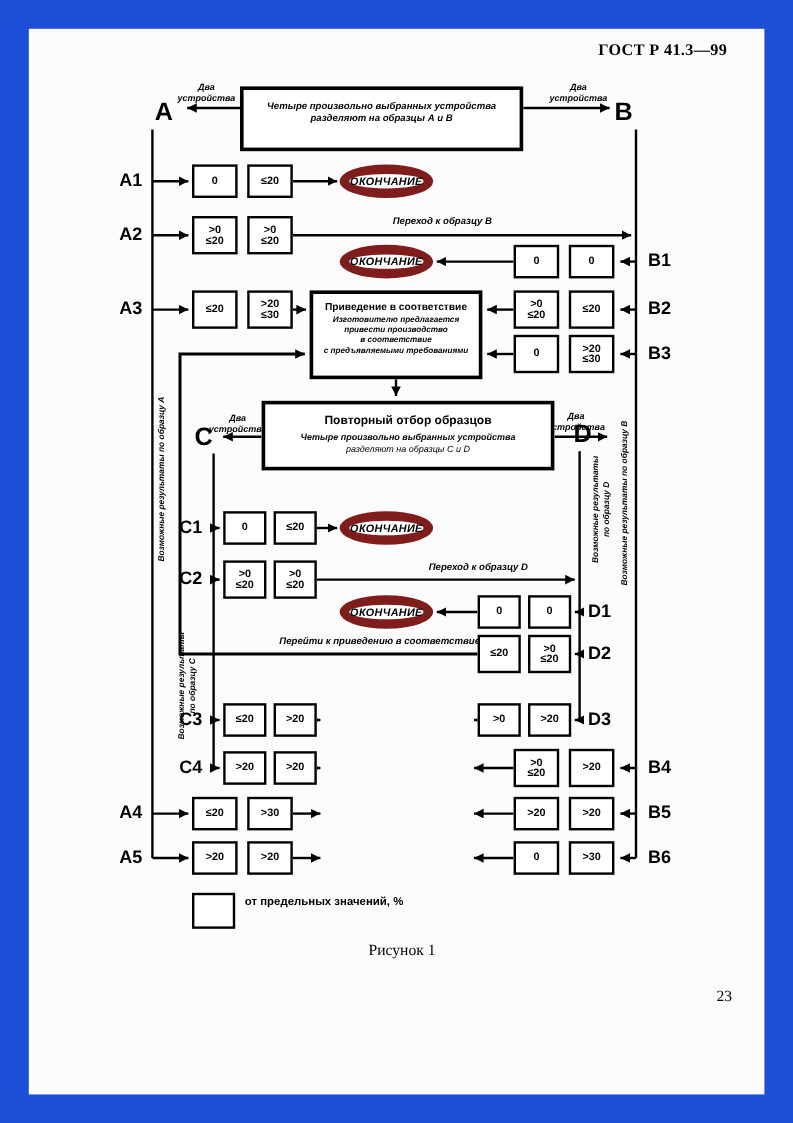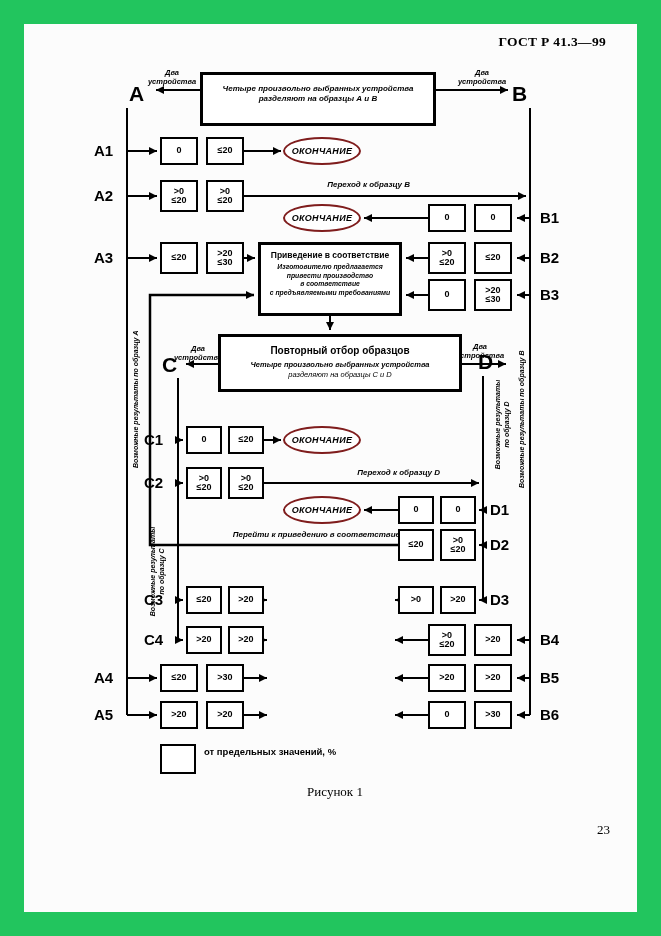--- a/index.html
+++ b/index.html
@@ -1,30 +1,30 @@
 <!DOCTYPE html>
 <html><head>
 <meta charset="utf-8">
 <style>
   html,body{margin:0;padding:0}
-  .stage{position:relative;width:661px;height:936px;background:#22c55e;font-family:"Liberation Sans",sans-serif;color:#000;overflow:hidden}
+  .stage{position:relative;width:661px;height:936px;background:#1d4ed8;font-family:"Liberation Sans",sans-serif;color:#000;overflow:hidden}
   .page{position:absolute;left:24px;top:24px;width:613px;height:888px;background:#fcfcfc}
   svg.wires{position:absolute;left:0;top:0}
   .abs{position:absolute}
   .hdr{position:absolute;left:400px;top:34px;width:206px;text-align:right;font-family:"Liberation Serif",serif;font-weight:bold;font-size:13.5px;letter-spacing:.3px}
   .bigbox{position:absolute;background:#fff;border:3px solid #000;text-align:center;box-sizing:border-box}
   .bigbox .bt{font-weight:bold}
   .it{font-style:italic}
   .vbox{position:absolute;width:38px;background:#fff;border:2px solid #000;box-sizing:border-box;display:flex;align-items:center;justify-content:center;text-align:center;font-weight:bold;font-size:9px;line-height:9.5px;white-space:pre-line}
   .narrow{width:36px}
   .h28{height:28px}.h32{height:32px}
-  .endcap{position:absolute;width:78px;height:28px;background:#fff;border:2px solid #7f1d1d;border-radius:50%;box-sizing:border-box;display:flex;align-items:center;justify-content:center;font-style:italic;font-weight:bold;font-size:9px;letter-spacing:.3px}
+  .endcap{position:absolute;width:78px;height:28px;background:#fff;border:8px solid #7f1d1d;border-radius:50%;box-sizing:border-box;display:flex;align-items:center;justify-content:center;font-style:italic;font-weight:bold;font-size:9px;letter-spacing:.3px}
   .letter{position:absolute;font-weight:bold;font-size:21px}
   .rlbl{position:absolute;font-weight:bold;font-size:15px;width:30px}
-  .ra{text-align:left}
+  .ra{text-align:center}
   .plabel{position:absolute;font-style:italic;font-weight:bold;font-size:8px;text-align:right}
   .dev{position:absolute;width:60px;text-align:center;font-style:italic;font-weight:bold;font-size:7.5px;line-height:9px}
   .vert{position:absolute;transform:rotate(-90deg);text-align:center;font-style:italic;font-weight:bold;font-size:7px;line-height:8.5px;white-space:pre-line}
   .legendbox{position:absolute;left:160px;top:744px;width:36px;height:30px;border:2px solid #000;background:#fff;box-sizing:border-box}
   .legendtext{position:absolute;left:204px;top:745px;width:340px;font-weight:bold;font-size:9.5px;line-height:13px}
   .serif{font-family:"Liberation Serif",serif;font-size:13px}
 </style>
 </head>
 <body>
 

